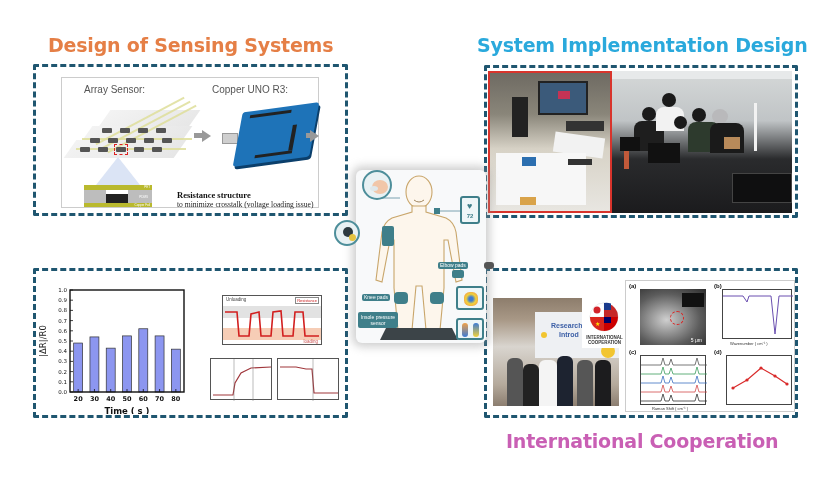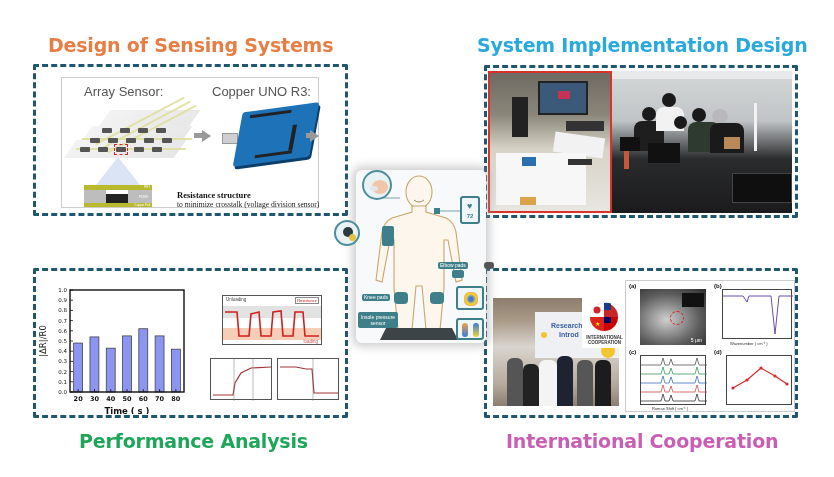--- a/index.html
+++ b/index.html
@@ -13,21 +13,21 @@
   .t-intl { left: 506px; top: 430px; color: #c95fb4; }
 
   .panel { position: absolute; border: 3px dashed #1f5670; border-radius: 2px; }
   .p-design { left: 33px; top: 64px; width: 315px; height: 152px; }
   .p-impl { left: 484px; top: 65px; width: 314px; height: 153px; }
   .p-perf { left: 33px; top: 268px; width: 315px; height: 150px; }
   .p-intl { left: 484px; top: 268px; width: 314px; height: 150px; }
 
   
   .design-fig { position: absolute; left: 61px; top: 77px; width: 258px; height: 131px; background: #fff; border: 1px solid #ccc; }
-  .design-fig .lbl { position: absolute; font-size: 13px; color: #555; }
+  .design-fig .lbl { position: absolute; font-size: 10px; color: #555; }
   .array-sheet { position: absolute; background: linear-gradient(135deg, #f3f3f3, #e6e6e6); transform: skewX(-35deg); }
   .strip { position: absolute; background: #dede9a; opacity: 0.85; }
   .chip { position: absolute; width: 10px; height: 5px; background: #555; border-radius: 1px; }
   .arrow-gray { position: absolute; width: 0; height: 0; border-top: 6px solid transparent; border-bottom: 6px solid transparent; border-left: 9px solid #999; }
   .arrow-stem { position: absolute; height: 5px; background: #999; }
   .arduino { position: absolute; left: 177px; top: 29px; width: 74px; height: 55px; background: #1e73b8; border-radius: 3px; transform: skewX(-18deg) rotate(-8deg); box-shadow: 2px 3px 0 #0b3f6b; }
   .arduino .hdr { position: absolute; background: #222; }
   .usb { position: absolute; left: 160px; top: 55px; width: 16px; height: 11px; background: #cfcfcf; border: 1px solid #999; }
   .cross-sec { position: absolute; left: 22px; top: 107px; width: 68px; height: 22px; background: #bdbdbd; }
   .cross-sec .top { position: absolute; left: 0; top: 0; width: 100%; height: 5px; background: #b9b92e; }
@@ -64,21 +64,20 @@
   .sci-lbl { position: absolute; font-size: 6px; font-weight: bold; color: #111; }
   .badge-text { position: absolute; font-size: 4.5px; font-weight: bold; color: #333; text-align: center; line-height: 5px; width: 45px; left: 0; }
 </style>
 </head>
 <body>
 
 <div id="root">
 
   <div class="section-title t-design">Design of Sensing Systems</div>
   <div class="section-title t-impl">System Implementation Design</div>
-  <div class="section-title t-perf">Performance Analysis</div>
   <div class="section-title t-intl">International Cooperation</div>
 
   <div class="panel p-design"></div>
   <div class="panel p-impl"></div>
   <div class="panel p-perf"></div>
   <div class="panel p-intl"></div>
 
   <div class="design-fig">
     <span class="lbl" style="left:22px;top:6px;">Array Sensor:</span>
     <span class="lbl" style="left:150px;top:6px;">Copper UNO R3:</span>
@@ -123,21 +122,21 @@
     <div class="cross-sec">
       <div class="top"></div>
       <div class="gap"></div>
       <div class="blk"></div>
       <div class="bot"></div>
       <span class="tx" style="right:2px;top:0px;">PET</span>
       <span class="tx" style="right:4px;top:10px;">PDMS</span>
       <span class="tx" style="right:2px;top:18px;">Copper Foil</span>
     </div>
     <div class="susp-title">Resistance structure</div>
-    <div class="susp-sub">to minimize crosstalk (voltage division sensor)</div>
+    <div class="susp-sub">to minimize crosstalk (voltage loading issue)</div>
   </div>
 
   <div class="photo-left">
     <div class="ph-el" style="left:48px;top:8px;width:50px;height:34px;background:#3b5a7a;border:2px solid #222;"></div>
     <div class="ph-el" style="left:68px;top:18px;width:12px;height:8px;background:#c43355;"></div>
     <div class="ph-el" style="left:22px;top:24px;width:16px;height:40px;background:#222;"></div>
     <div class="ph-el" style="left:76px;top:48px;width:38px;height:10px;background:#333;"></div>
     <div class="ph-el" style="left:64px;top:62px;width:50px;height:20px;background:#f2f2f2;transform:rotate(8deg);"></div>
     <div class="ph-el" style="left:6px;top:80px;width:90px;height:52px;background:#f7f7f7;"></div>
     <div class="ph-el" style="left:32px;top:84px;width:14px;height:9px;background:#2c6fb0;"></div>

